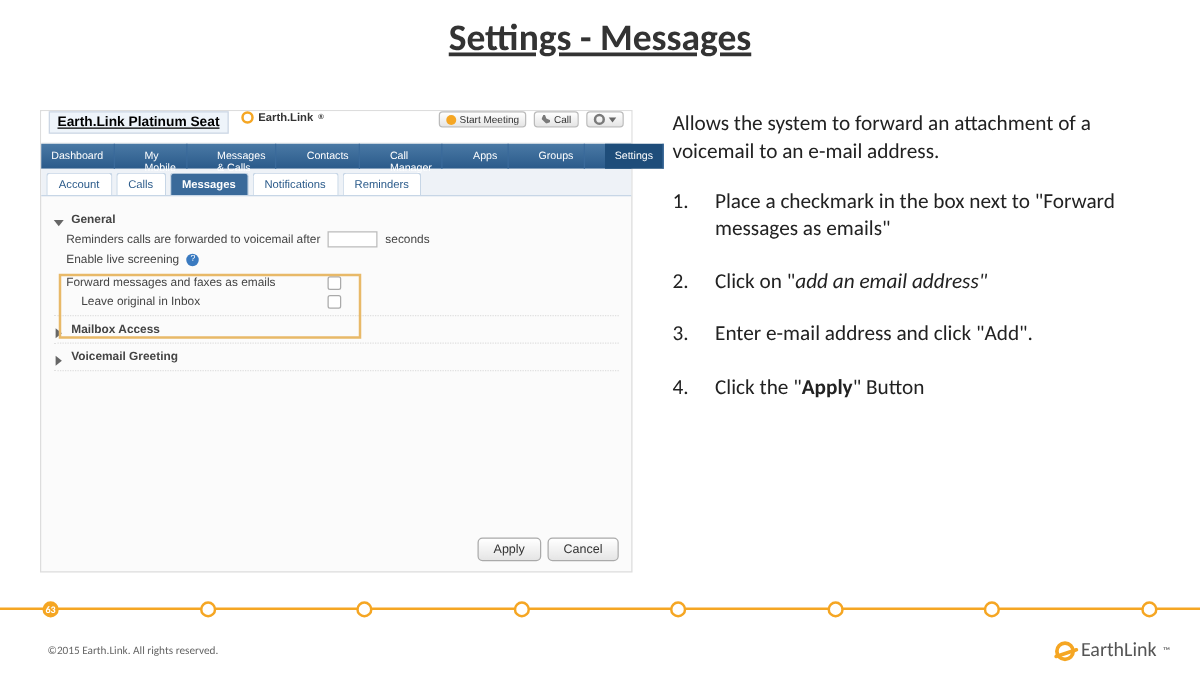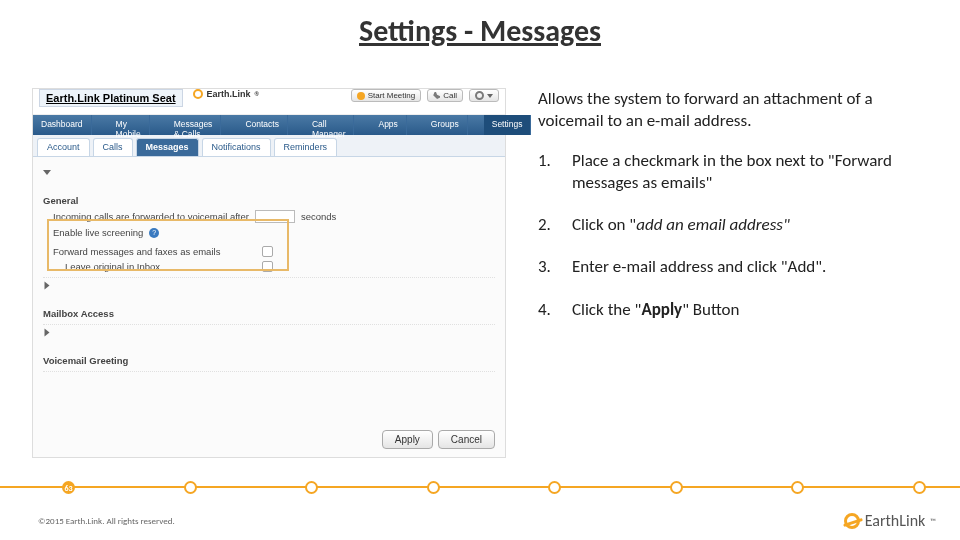--- a/index.html
+++ b/index.html
@@ -18,42 +18,42 @@
   .ico-gear { width: 9px; height: 9px; border: 2px solid #7a7a7a; border-radius: 50%; position: relative; }
   .ico-down { width: 0; height: 0; border-left: 3px solid transparent; border-right: 3px solid transparent; border-top: 4px solid #666; }
   .nav1 { height: 20px; background: linear-gradient(#4a79a5,#2a5a8a); display: flex; gap: 16px; }
   .nav1-tab { font-size: 8.5px; color: #fff; padding: 4px 8px; border-right: 1px solid #3a6a9a; }
   .nav1-tab.active { background: #1e4d7a; }
   .nav2 { height: 22px; background: #eef2f7; display: flex; padding: 3px 4px 0; gap: 3px; border-bottom: 1px solid #c7d6e6; }
   .nav2-tab { font-size: 9px; color: #2a5a8a; background: #fff; border: 1px solid #c7d6e6; border-bottom: none; border-radius: 3px 3px 0 0; padding: 3px 9px; }
   .nav2-tab.active { background: #3a6a9a; color: #fff; font-weight: 700; }
   .panel { padding: 8px 10px; font-size: 9.5px; color: #444; }
   .sect { padding: 3px 0; border-bottom: 1px dotted #e0e0e0; }
-  .sect-h { display: flex; align-items: flex-start; gap: 20px; font-weight: 700; padding: 2px 0; flex-direction: column; }
+  .sect-h { display: flex; align-items: flex-end; gap: 6px; font-weight: 700; padding: 2px 0; }
   .tri { width: 0; height: 0; border-left: 4px solid transparent; border-right: 4px solid transparent; border-top: 5px solid #666; }
   .tri.closed { transform: rotate(-90deg); }
   .row { display: flex; align-items: center; gap: 6px; padding: 2px 0 2px 10px; }
   .sec-input { width: 40px; height: 13px; border: 1px solid #bbb; background: #fff; }
   .help { width: 10px; height: 10px; border-radius: 50%; background: #3a7ac0; color: #fff; font-size: 7px; text-align: center; line-height: 10px; }
   .cbox { width: 11px; height: 11px; border: 1px solid #aaa; background: #fff; border-radius: 2px; }
   .highlight { position: absolute; left: 14px; top: 130px; width: 242px; height: 52px; border: 2px solid #e8b968; pointer-events: none; }
   .link { color: #2a5a8a; text-decoration: underline; }
   .shot-footer { position: absolute; bottom: 8px; right: 10px; display: flex; gap: 5px; }
   .fbtn { font-size: 10px; background: linear-gradient(#fff,#e5e5e5); border: 1px solid #aaa; border-radius: 4px; padding: 3px 12px; color: #333; }
   
   .instr { flex: 1; padding-left: 32px; color: #222; font-size: 17px; }
   .intro { line-height: 1.3; margin-bottom: 18px; }
   .steps { counter-reset: s; }
   .step { display: flex; gap: 18px; margin-bottom: 20px; line-height: 1.3; }
   .step-num { min-width: 16px; }
   .note { text-align: center; font-size: 14.5px; margin-top: 8px; }
   .note .u { text-decoration: underline; }
   
   .bar { position: absolute; left: 0; right: 0; bottom: 52px; height: 2px; background: #f5a623; }
-  .dots { position: absolute; bottom: 46px; left: 0; right: 0; display: flex; justify-content: space-between; padding: 0 34px; margin-left: 28px; }
+  .dots { position: absolute; bottom: 46px; left: 0; right: 0; display: flex; justify-content: space-between; padding: 0 34px; }
   .dot { width: 13px; height: 13px; border-radius: 50%; background: #fff; border: 2px solid #f5a623; }
   .dot.fill { background: #f5a623; display: flex; align-items: center; justify-content: center; color: #fff; font-size: 8px; font-weight: 700; }
   .copy { position: absolute; bottom: 14px; left: 38px; font-size: 9px; color: #666; }
   .foot-logo { position: absolute; bottom: 10px; right: 24px; display: flex; align-items: center; gap: 5px; color: #555; font-weight: 400; font-size: 16px; }
   .foot-logo .orb { width: 16px; height: 16px; border: 3px solid #f5a623; border-radius: 50%; position: relative; }
   .foot-logo .orb::after { content: ""; position: absolute; width: 20px; height: 3px; background: #f5a623; top: 5px; left: -4px; transform: rotate(-18deg); border-radius: 2px; }
   .tm { font-size: 8px; vertical-align: super; }
 </style>
 </head>
 <body>
@@ -101,21 +101,21 @@
         <div class="nav2-tab">Notifications</div>
         <div class="nav2-tab">Reminders</div>
       </div>
     <div class="panel">
       <div class="sect">
         <div class="sect-h">
             <span class="tri"></span>
             <span>General</span>
           </div>
         <div class="row">
-            <span>Incoming calls are forwarded to voicemail after</span>
+            <span>Reminders calls are forwarded to voicemail after</span>
             <span class="sec-input"></span>
             <span>seconds</span>
           </div>
         <div class="row">
             <span>Enable live screening</span>
             <span class="help">?</span>
           </div>
         <div class="row" style="margin-top:4px;justify-content:space-between;width:230px">
             <span>Forward messages and faxes as emails</span>
             <span class="cbox"></span>

